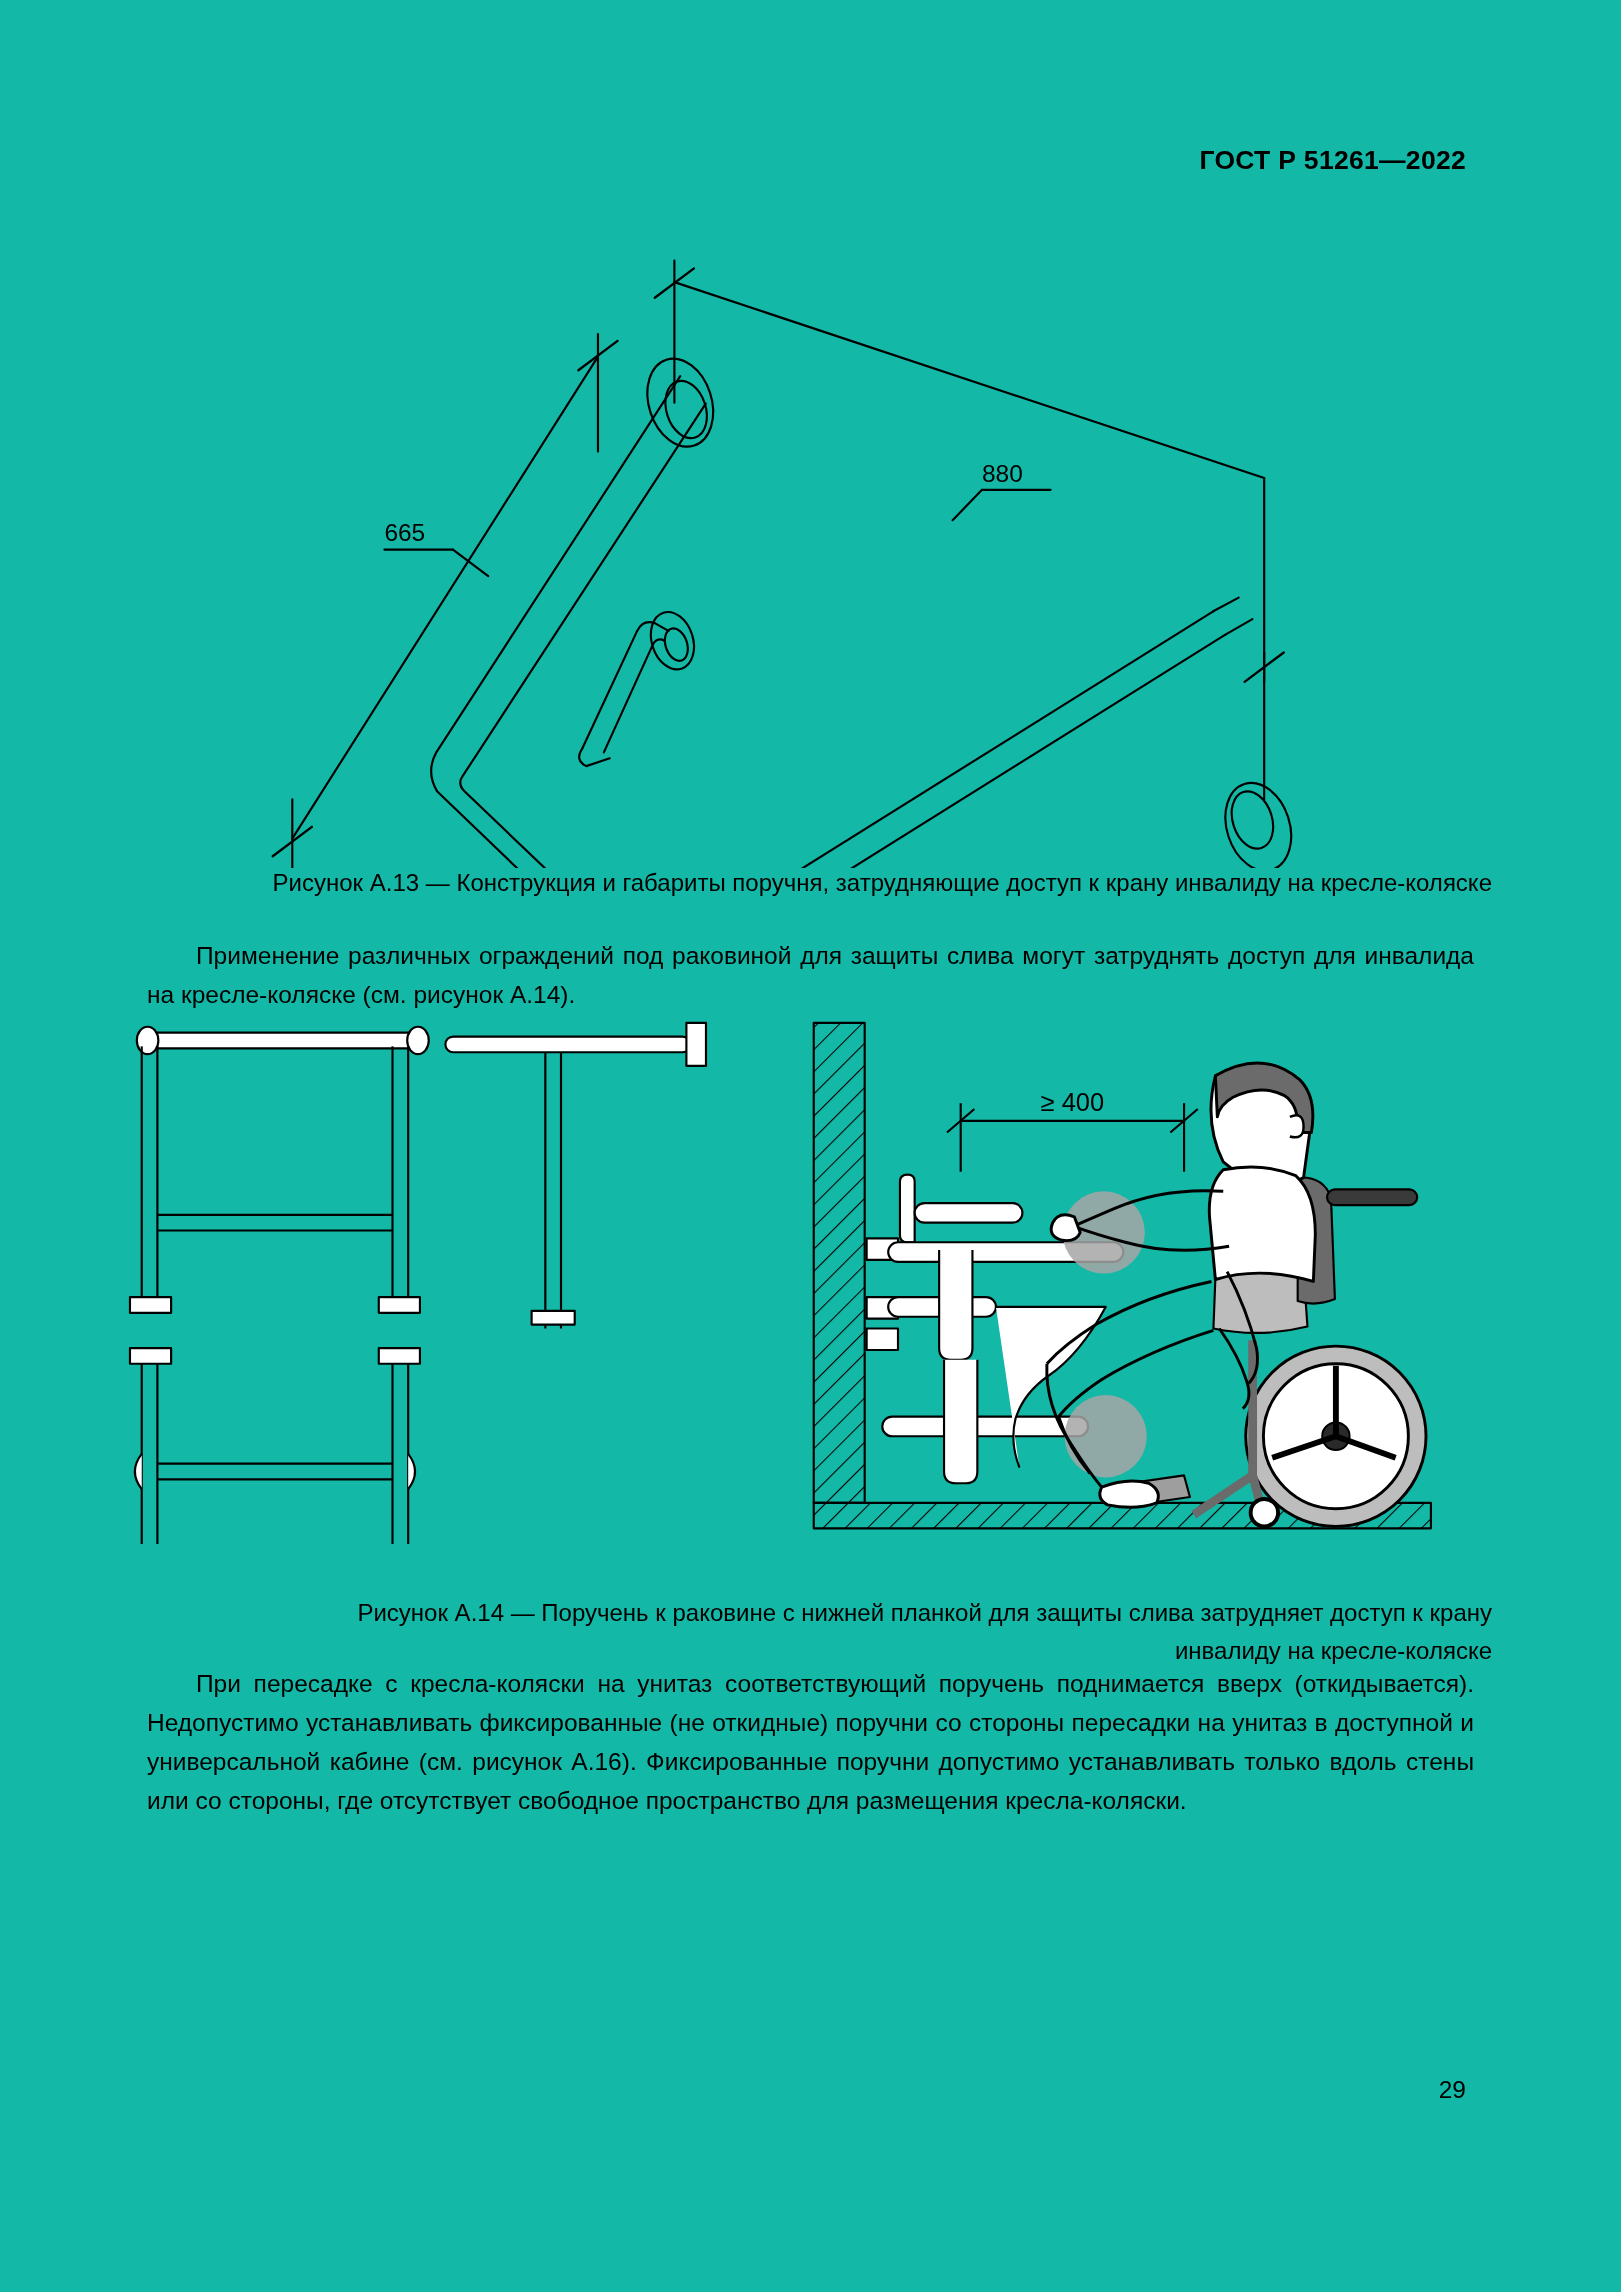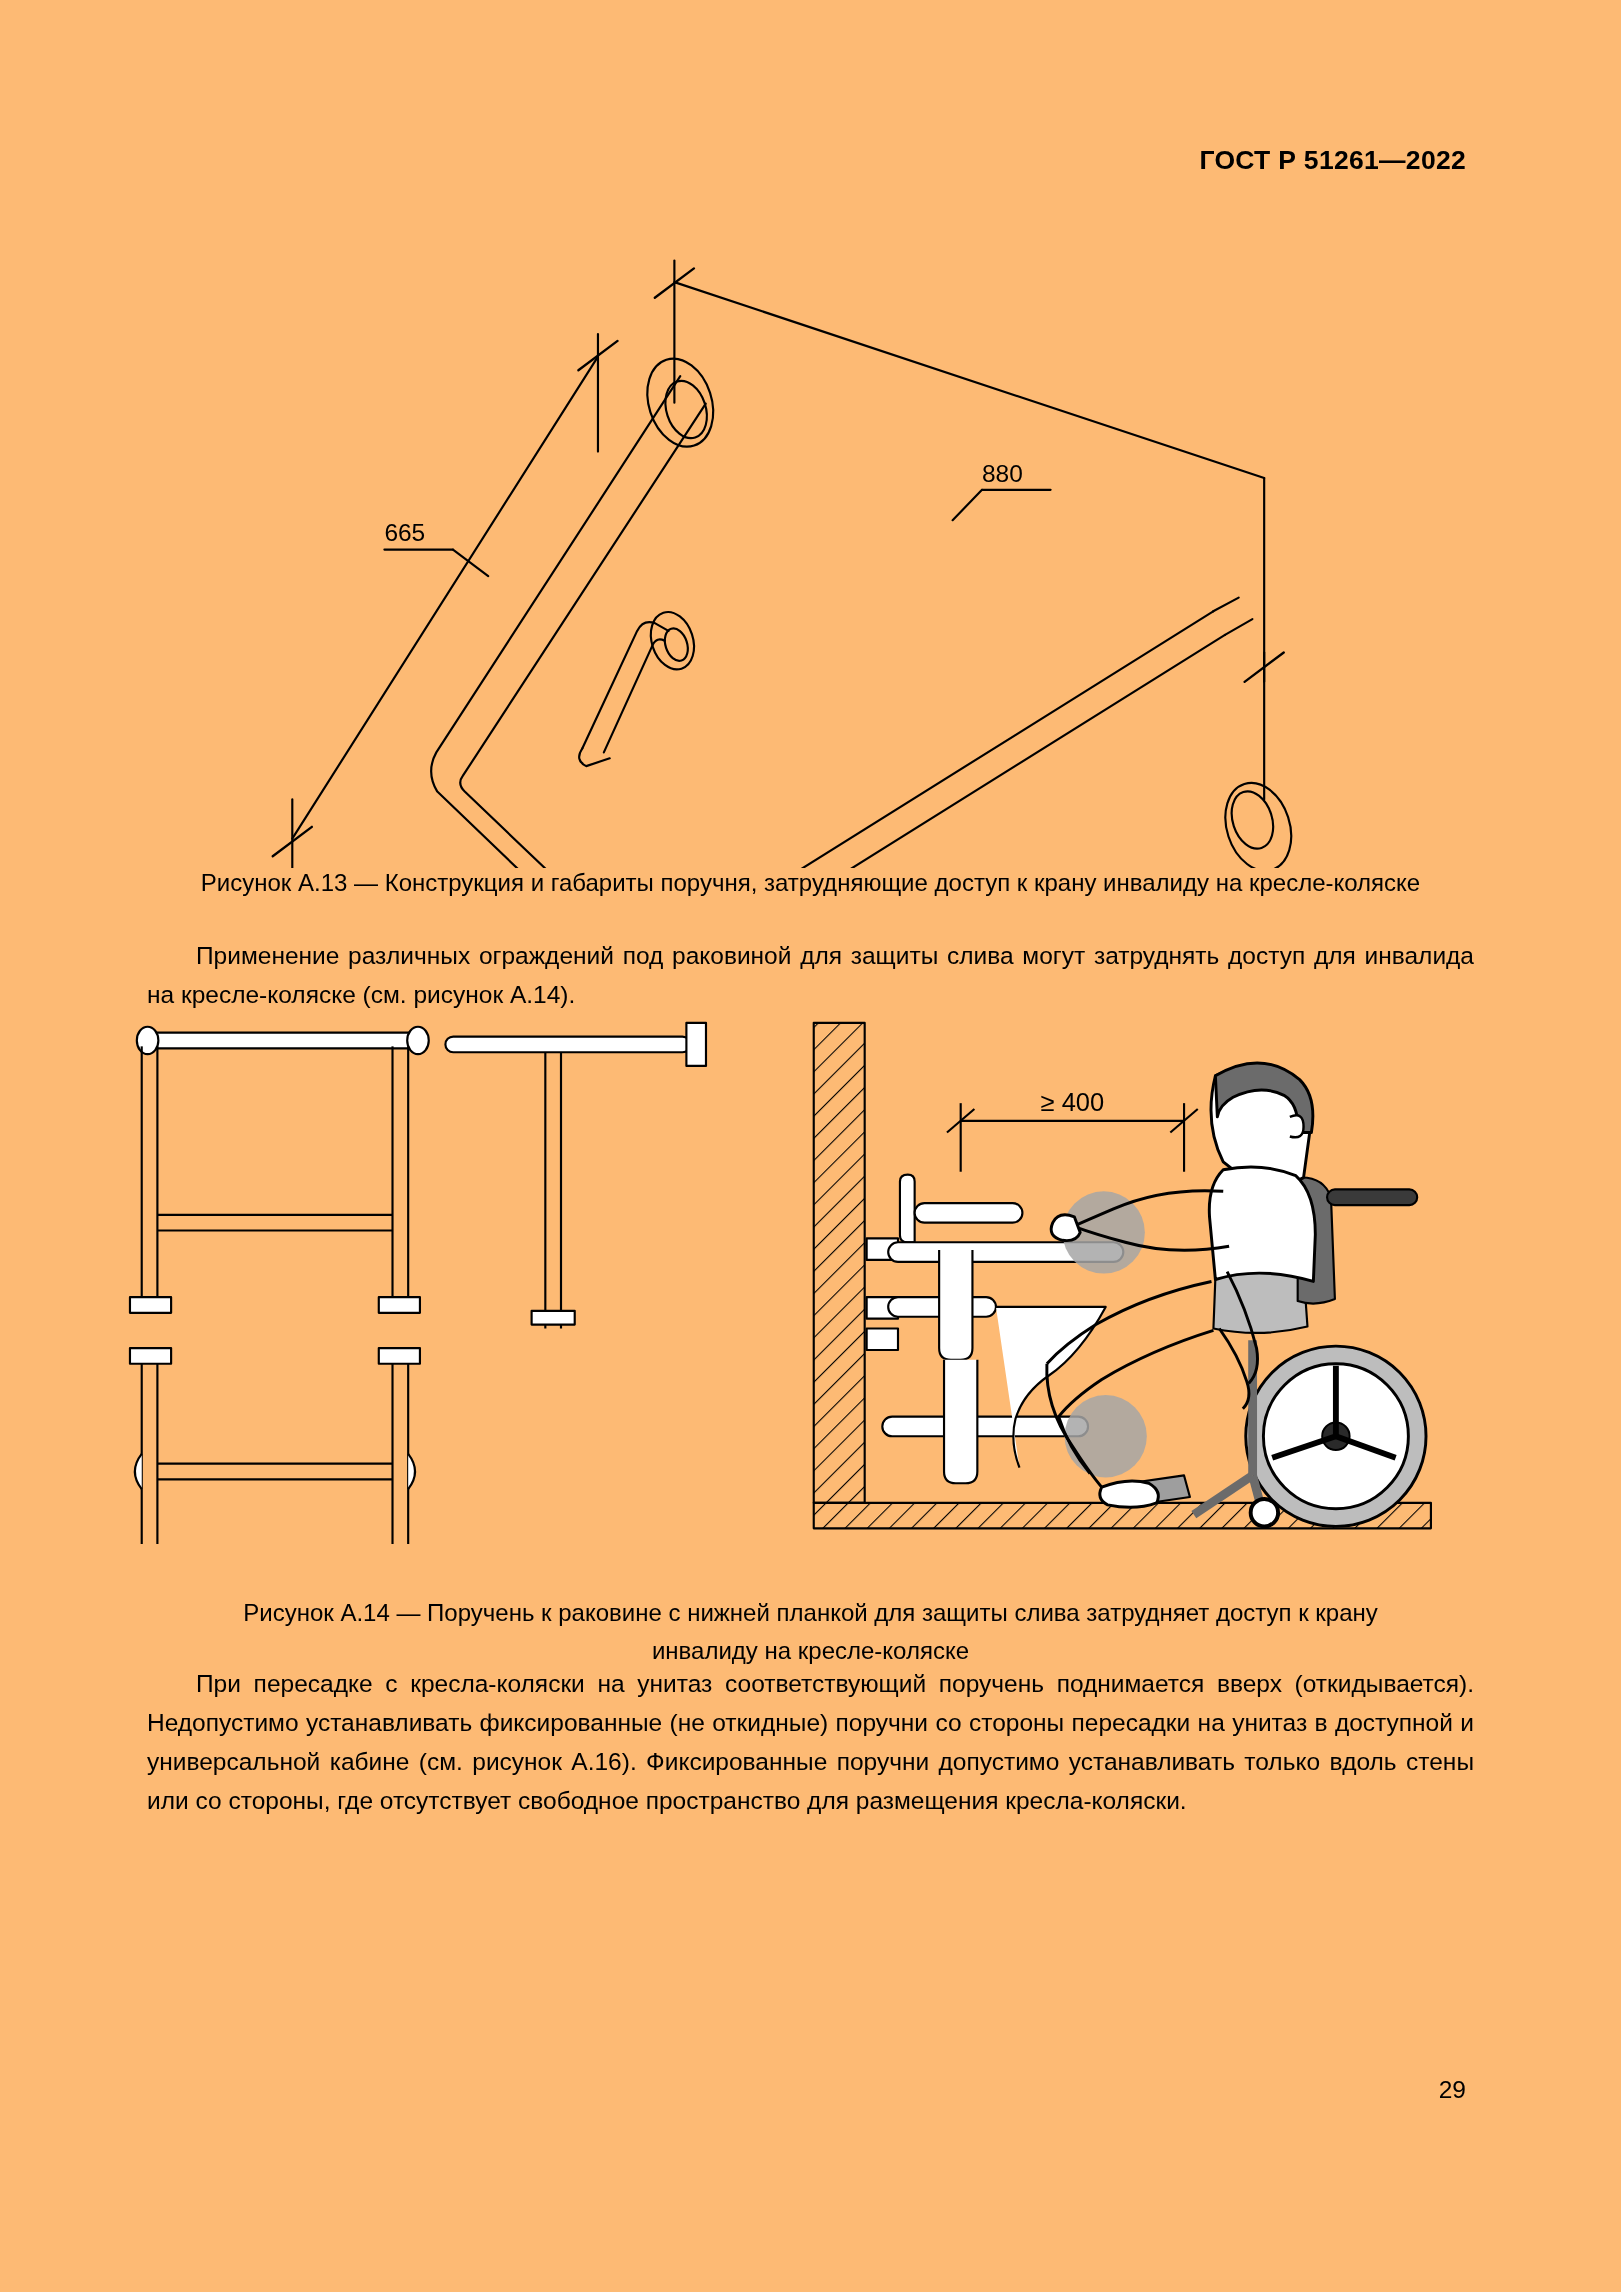--- a/index.html
+++ b/index.html
@@ -5,21 +5,21 @@
 <style>
   html, body {
     margin: 0;
     padding: 0;
     background: #8a8a8a;
   }
   .page {
     position: relative;
     width: 1621px;
     height: 2293px;
-    background: #fdba74;
+    background: #14b8a6;
     margin: 0 auto;
     overflow: hidden;
     font-family: "Liberation Sans", sans-serif;
     color: #000000;
   }
 
   
   .doc-header {
     position: absolute;
     top: 145px;
@@ -36,23 +36,23 @@
     left: 245px;
     top: 192px;
     width: 1137px;
     height: 676px;
   }
   .fig-a13 svg { display: block; width: 100%; height: 100%; }
 
   
   .caption {
     position: absolute;
-    left: 147px;
+    left: 165px;
     width: 1327px;
-    text-align: center;
+    text-align: right;
     font-size: 24px;
     line-height: 38px;
   }
   .cap-a13 { top: 864px; }
   .cap-a14 { top: 1556px; margin-top: 38px; }
 
   
   .para {
     position: absolute;
     left: 147px;

